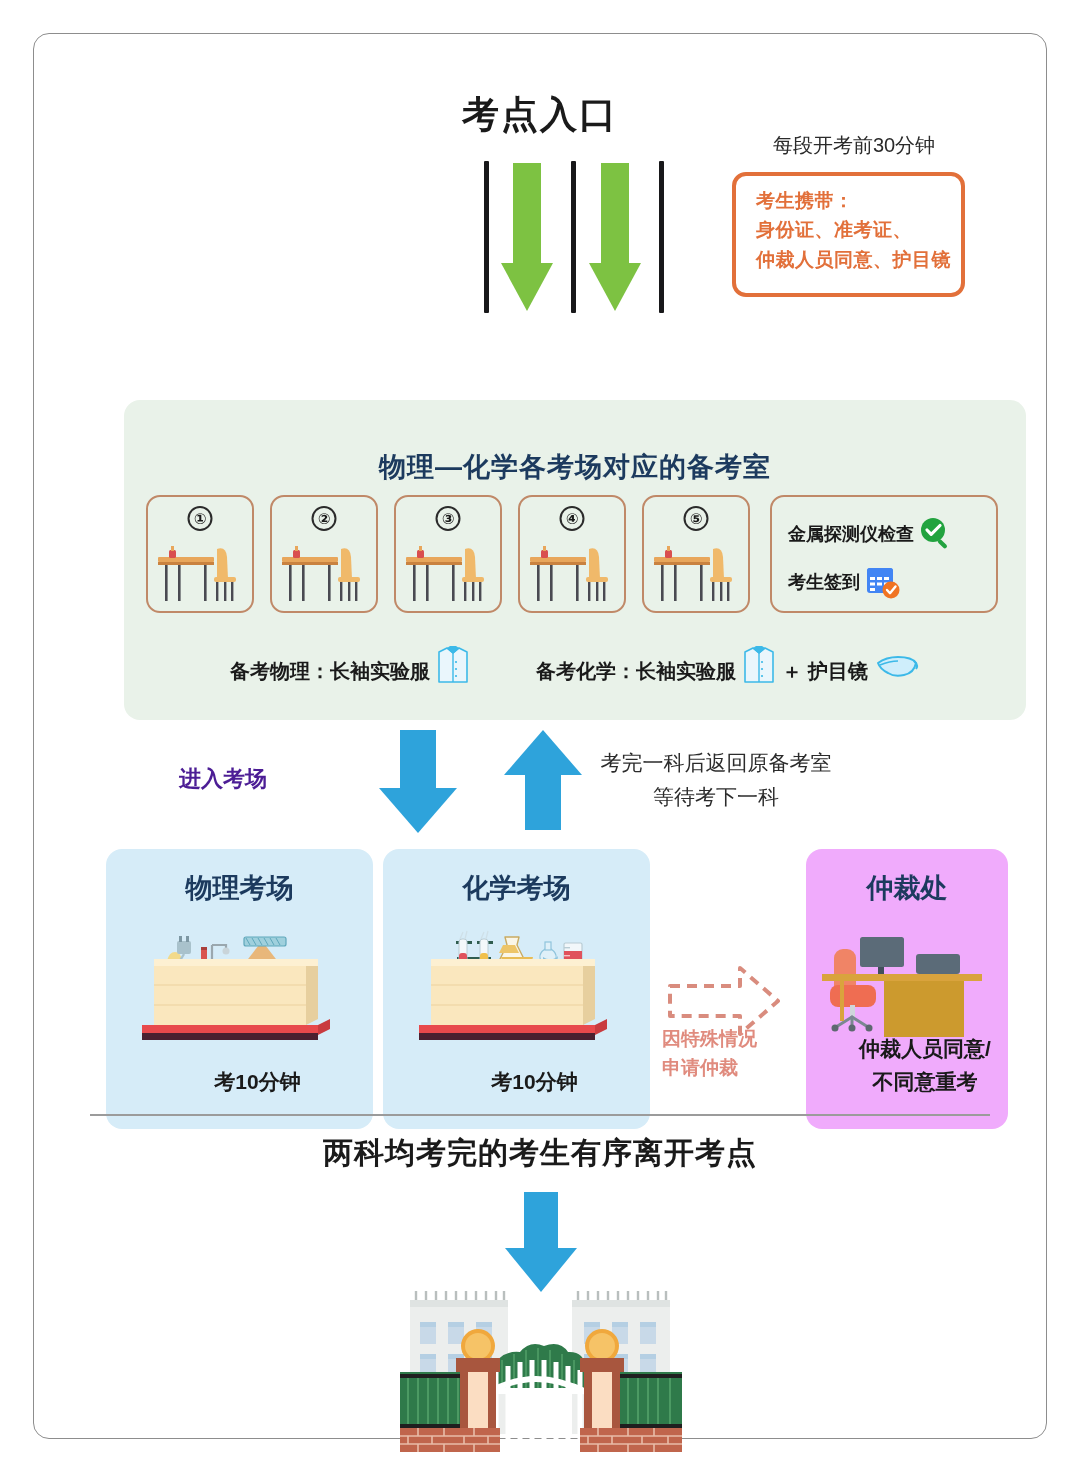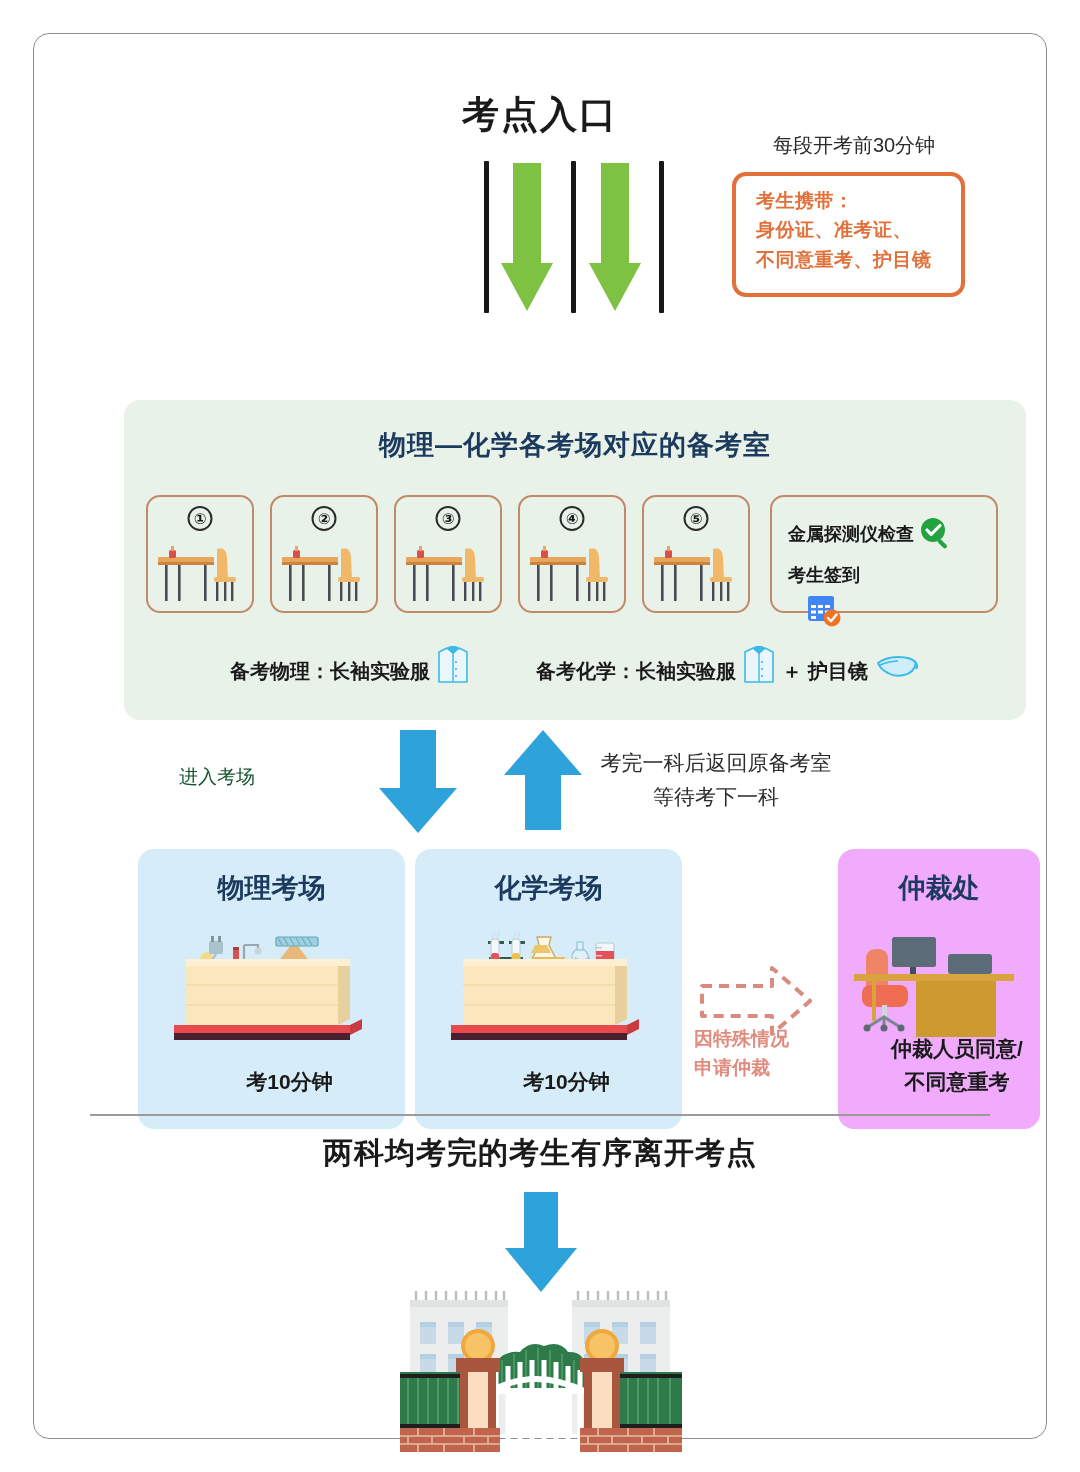--- a/index.html
+++ b/index.html
@@ -63,21 +63,21 @@
     text-align: center; font-size: 21px; color: #2b2b2b; font-weight: 500;
   }
 
   
   .prep-section {
     position: absolute; left: 90px; top: 366px;
     width: 902px; height: 320px;
     background: #e9f2e9; border-radius: 16px;
   }
   .prep-title {
-    position: absolute; left: 0; right: 0; top: 27px;
+    position: absolute; left: 0; right: 0; top: 49px;
     text-align: center; font-size: 27px; font-weight: bold;
     color: #1c3a5e; letter-spacing: 1px;
   }
   .room-row { position: absolute; left: 22px; top: 95px; display: flex; gap: 16px; }
   .room {
     width: 108px; height: 118px;
     border: 2px solid #c08968; border-radius: 14px;
     position: relative;
   }
   .room-num {
@@ -88,37 +88,37 @@
   }
   .room svg { position: absolute; left: 6px; bottom: 6px; }
 
   .check-box {
     position: absolute; left: 646px; top: 95px;
     width: 228px; height: 118px;
     border: 2px solid #c08968; border-radius: 14px;
   }
   .check-row { position: absolute; display: flex; align-items: center; gap: 4px; }
   .check-row.r1 { left: 16px; top: 19px; }
-  .check-row.r2 { left: 16px; top: 66px; flex-direction: column; }
+  .check-row.r2 { left: 16px; top: 66px; }
   .check-row span { font-size: 18px; font-weight: bold; color: #1a1a1a; }
 
   .wear-row {
     position: absolute; left: 0; right: 0; top: 245px;
     display: flex; justify-content: center; gap: 66px;
     align-items: center;
   }
   .wear-item { display: flex; align-items: flex-end; gap: 6px; }
   .wear-item span { font-size: 20px; font-weight: bold; color: #1a1a1a; }
   .plus { font-size: 20px; font-weight: bold; color: #1a1a1a; }
 
   
   .mid-zone { position: absolute; left: 90px; top: 690px; width: 902px; height: 120px; }
   .enter-label {
     position: absolute; left: 55px; top: 40px;
-    font-size: 19px; color: #14532d; font-weight: 400;
+    font-size: 22px; color: #4c1d95; font-weight: 700;
   }
   .blue-down { position: absolute; left: 255px; top: 6px; width: 78px; height: 100px; }
   .blue-down .shaft { position: absolute; left: 21px; top: 0; width: 36px; height: 62px; background: #2ea3db; }
   .blue-down .head {
     position: absolute; left: 0; top: 58px; width: 0; height: 0;
     border-left: 39px solid transparent; border-right: 39px solid transparent;
     border-top: 45px solid #2ea3db;
   }
   .blue-up { position: absolute; left: 380px; top: 6px; width: 78px; height: 100px; }
   .blue-up .shaft { position: absolute; left: 21px; bottom: 0; width: 36px; height: 62px; background: #2ea3db; }
@@ -127,21 +127,21 @@
     border-left: 39px solid transparent; border-right: 39px solid transparent;
     border-bottom: 45px solid #2ea3db;
   }
   .return-note {
     position: absolute; left: 472px; top: 22px;
     font-size: 21px; color: #2b2b2b; font-weight: 500; line-height: 1.6;
     text-align: center; width: 240px;
   }
 
   
-  .cards { position: absolute; left: 104px; top: 815px; width: 902px; height: 280px; }
+  .cards { position: absolute; left: 72px; top: 815px; width: 902px; height: 280px; }
   .card {
     position: absolute; top: 0; height: 280px; border-radius: 16px;
   }
   .card.physics { left: 0; width: 267px; background: #d6ecf8; }
   .card.chem { left: 277px; width: 267px; background: #d6ecf8; }
   .card.arb { left: 700px; width: 202px; background: #f0abfc; }
   .card-title {
     position: absolute; left: 0; right: 0; top: 21px;
     text-align: center; font-size: 27px; font-weight: bold; color: #1c3a5e;
   }
@@ -198,21 +198,21 @@
       <div class="shaft"></div>
         <div class="head"></div>
     </div>
   </div>
 
   <div class="top-note">每段开考前30分钟</div>
 
   <div class="carry-box">
     <div>考生携带：</div>
     <div>身份证、准考证、</div>
-    <div>不同意重考、护目镜</div>
+    <div>仲裁人员同意、护目镜</div>
   </div>
 
 
   <div class="prep-section">
     <div class="prep-title">物理—化学各考场对应的备考室</div>
 
     <div class="room-row">
 
       <div class="room">
         <div class="room-num">①</div>

